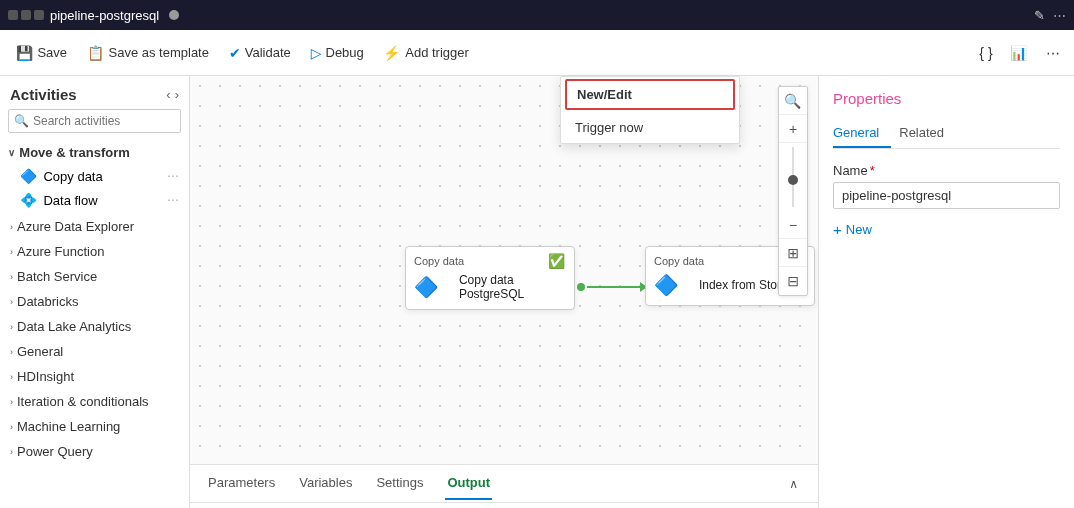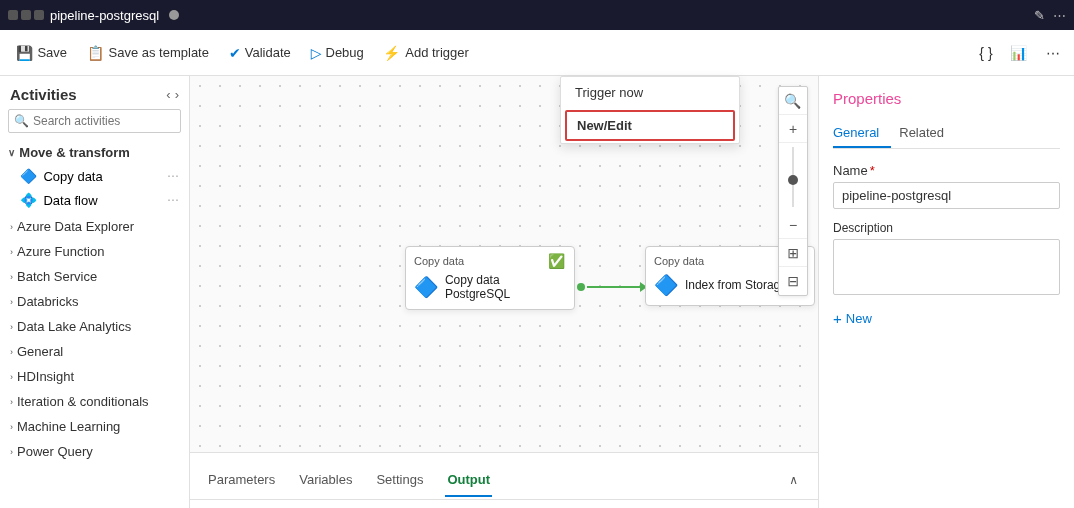--- a/index.html
+++ b/index.html
@@ -204,20 +204,21 @@
       align-items: center;
       gap: 6px;
     }
     .activity-node-icon {
       font-size: 20px;
     }
     .activity-node-name {
       font-size: 12px;
       font-weight: 500;
       color: #222;
+      margin-left: 14px;
     }
     .node-left { left: 215px; top: 170px; }
     .node-right { left: 455px; top: 170px; }
 
     
     .connector {
       position: absolute;
       top: 210px;
       left: 387px;
       width: 70px;
@@ -281,26 +282,25 @@
       height: 10px;
       border-radius: 50%;
       background: #555;
       position: absolute;
       left: -4px;
       top: 28px;
     }
 
     
     .bottom-panel {
-      height: 56px;
+      height: 44px;
       background: #fff;
       border-top: 1px solid #e0e0e0;
       display: flex;
       flex-direction: column;
-      justify-content: center;
     }
     .bottom-panel-tabs {
       display: flex;
       align-items: center;
       padding: 0 16px;
       gap: 20px;
       height: 38px;
       border-bottom: 1px solid #e0e0e0;
     }
     .bottom-tab {
@@ -431,22 +431,22 @@
   <button class="toolbar-btn">
     <span class="icon">▷</span>
     <span>Debug</span>
   </button>
   <button class="toolbar-btn">
     <span class="icon">⚡</span>
     <span>Add trigger</span>
   </button>
 
   <div class="dropdown-menu">
+    <div class="dropdown-item selected">New/Edit</div>
     <div class="dropdown-item">Trigger now</div>
-    <div class="dropdown-item selected">New/Edit</div>
   </div>
 
   <div class="toolbar-right">
     <span class="toolbar-right-icon">{ }</span>
     <span class="toolbar-right-icon">📊</span>
     <span class="toolbar-right-icon">⋯</span>
   </div>
 </div>
 
 <div class="main-content">
@@ -592,24 +592,20 @@
     </div>
 
     <div class="props-field">
       <div class="props-label">
         <span>Name</span>
         <span class="props-required">*</span>
       </div>
       <input class="props-input" type="text" value="pipeline-postgresql" style="">
     </div>
 
-    <div class="props-field">
-      <div class="props-label">Description</div>
-      <textarea class="props-textarea" style=""></textarea>
-    </div>
 
     <div class="props-field">
       <div class="props-annotation-add">
         <span class="plus">+</span>
         <span>New</span>
       </div>
     </div>
   </div>
 
 </div>

